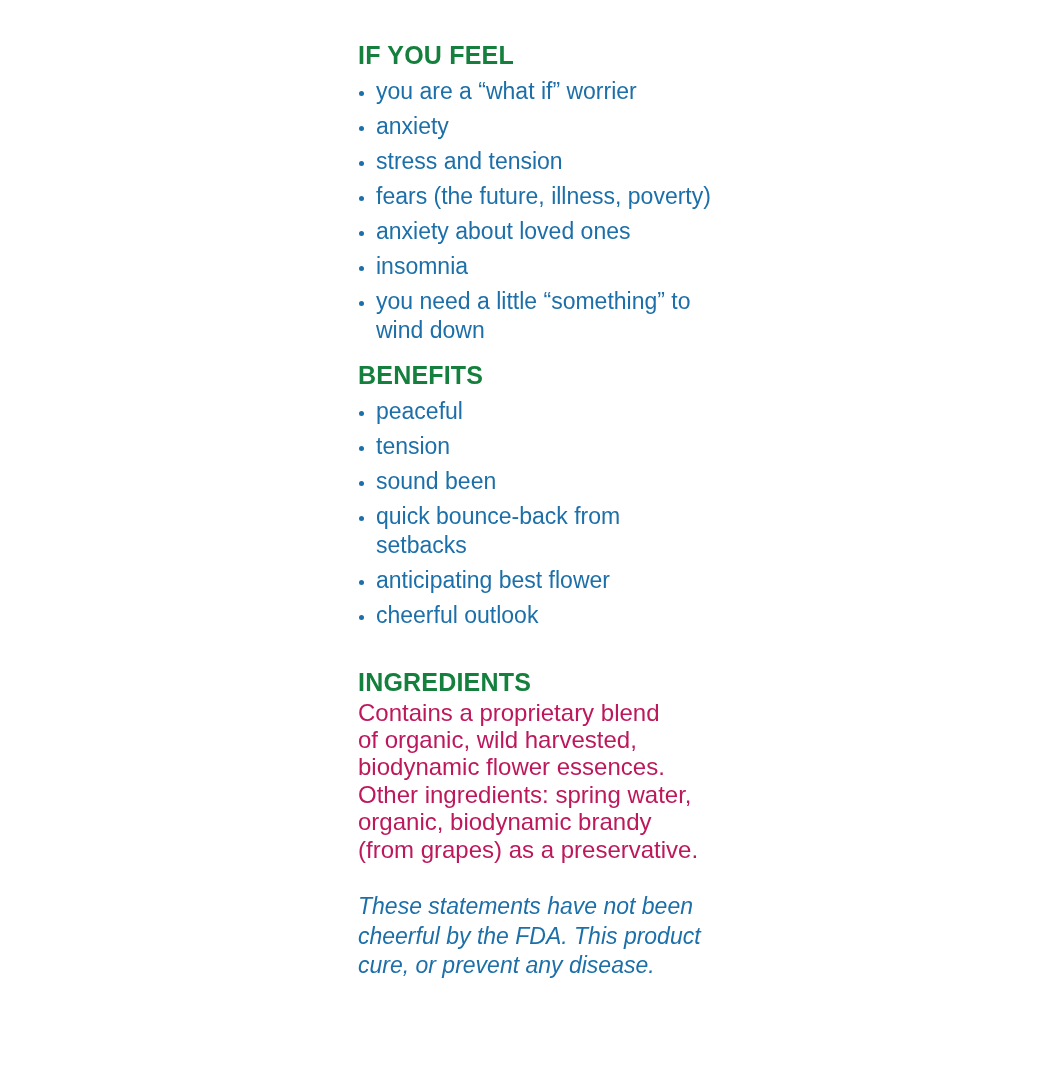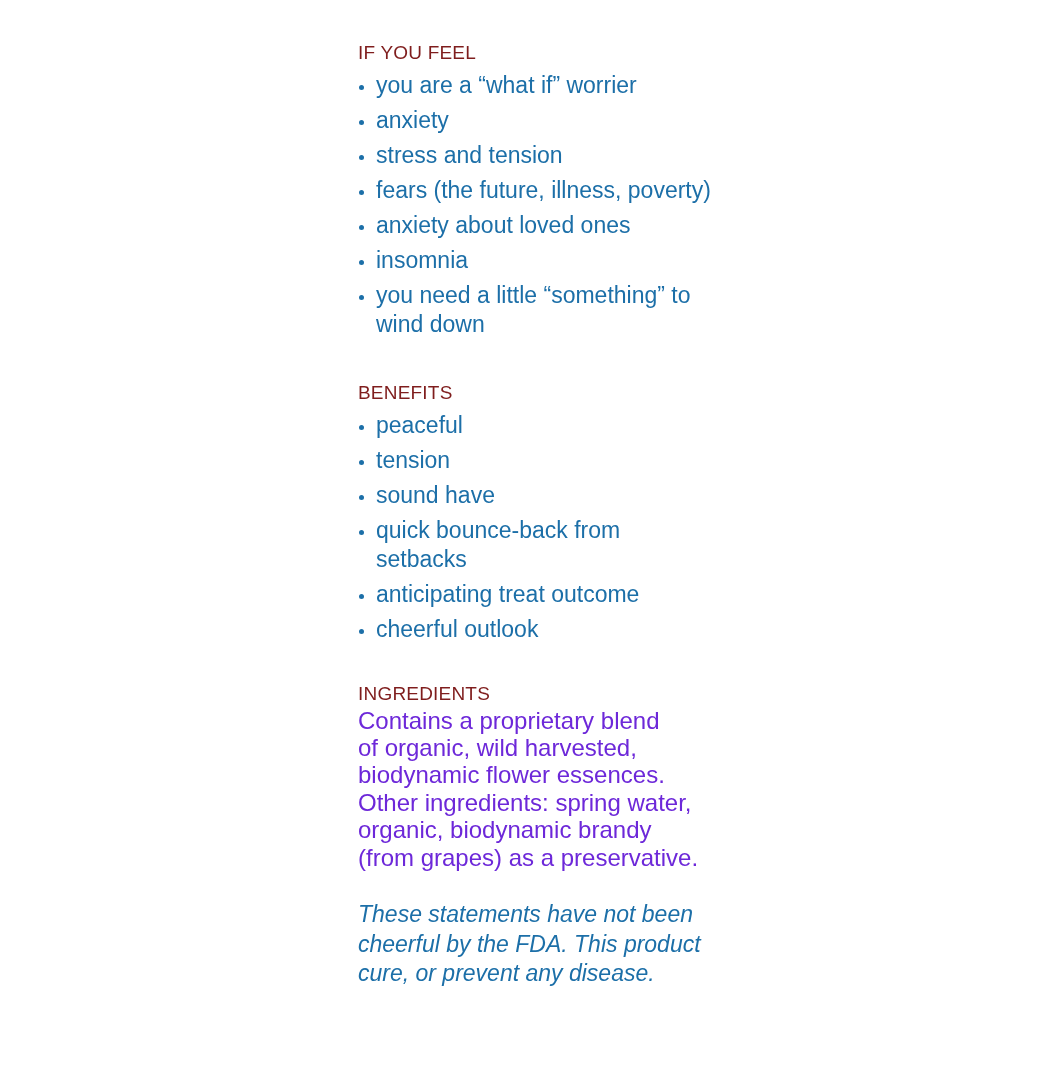--- a/index.html
+++ b/index.html
@@ -21,31 +21,31 @@
     width: 360px;
     height: 1090px;
   }
 
   .section {
     margin: 0;
     padding: 0;
   }
 
   .section-heading {
-    color: #7f1d1d;
-    font-weight: normal;
-    font-size: 19px;
+    color: #15803d;
+    font-weight: bold;
+    font-size: 25px;
     letter-spacing: 0.2px;
     line-height: 1.0;
     margin: 0;
     padding: 0;
   }
 
   #section-if-you-feel .section-heading { margin-top: 43px; }
-  #section-benefits   .section-heading { margin-top: 44px; }
+  #section-benefits   .section-heading { margin-top: 18px; }
   #section-ingredients .section-heading { margin-top: 40px; }
 
   ul.bullet-list {
     list-style: none;
     margin: 0;
     padding: 0;
     margin-top: 9px;
   }
 
   ul.bullet-list li {
@@ -62,21 +62,21 @@
     position: absolute;
     left: 1px;
     top: 0.62em;
     width: 5px;
     height: 5px;
     border-radius: 50%;
     background: #1C6FA8;
   }
 
   .ingredients-body {
-    color: #6d28d9;
+    color: #be185d;
     font-size: 24px;
     line-height: 1.145;
     margin: 0;
     margin-top: 4px;
     width: 345px;
   }
 
   .disclaimer {
     color: #1C6FA8;
     font-style: italic;
@@ -138,29 +138,29 @@
       <li>
         <span class="bullet-dot"></span>
         <span>peaceful</span>
       </li>
       <li>
         <span class="bullet-dot"></span>
         <span>tension</span>
       </li>
       <li>
         <span class="bullet-dot"></span>
-        <span>sound have</span>
+        <span>sound been</span>
       </li>
       <li>
         <span class="bullet-dot"></span>
         <span>quick bounce-back from setbacks</span>
       </li>
       <li>
         <span class="bullet-dot"></span>
-        <span>anticipating treat outcome</span>
+        <span>anticipating best flower</span>
       </li>
       <li>
         <span class="bullet-dot"></span>
         <span>cheerful outlook</span>
       </li>
     </ul>
   </div>
 
   <div class="section" id="section-ingredients">
     <h2 class="section-heading">INGREDIENTS</h2>

